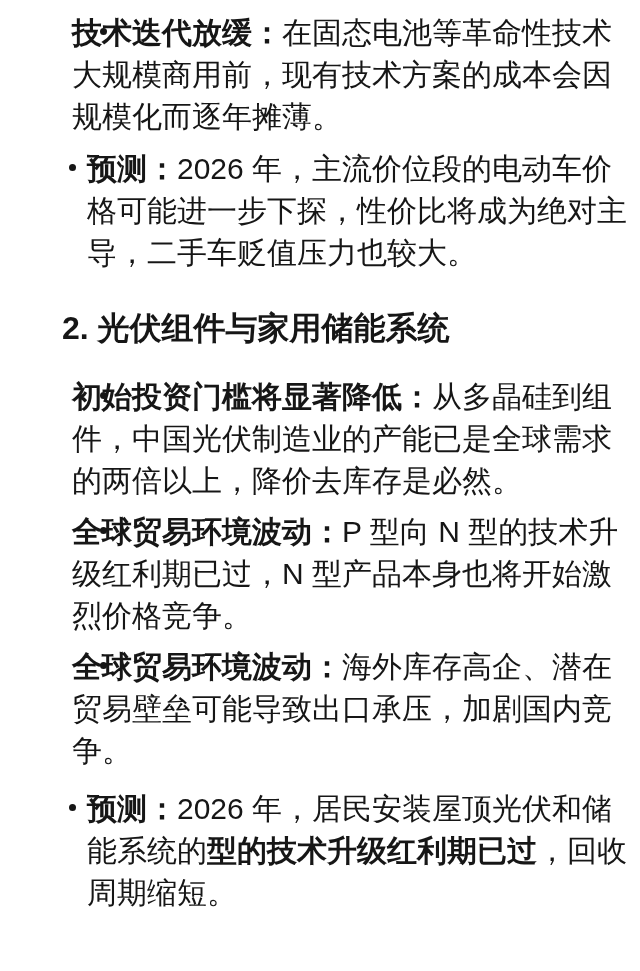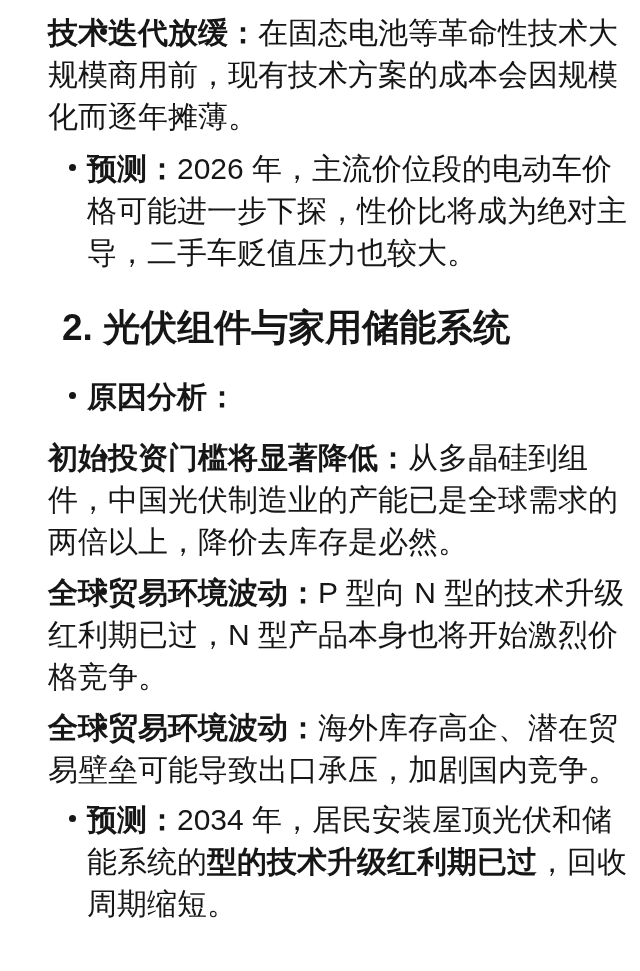--- a/index.html
+++ b/index.html
@@ -26,70 +26,66 @@
   .item .dot {
     position: absolute;
     top: 16px;
     width: 7px;
     height: 7px;
     border-radius: 50%;
     background: #161616;
   }
   .l1 { padding-left: 87px; }
   .l1 > .dot { left: 69px; }
-  .l2 { padding-left: 48px; padding-right: 13px; }
+  .l2 { padding-left: 72px; padding-right: 13px; }
   .l2 > .dot { left: 100px; }
   .b { font-weight: 700; }
   .section-heading {
     font-weight: 700;
-    font-size: 37px;
+    font-size: 32px;
     line-height: 42px;
     color: #161616;
     margin: 33px 16px 27px 62px;
   }
   .mb9  { margin-bottom: 9px; }
-  .mb16 { margin-bottom: 8px; }
+  .mb16 { margin-bottom: 16px; }
   .mb19 { margin-bottom: 19px; }
   .mb0  { margin-bottom: 0; }
 </style>
 </head>
 <body>
 
 <div class="doc">
 
   <div class="item l2">
     <span class="dot"></span>
     <span class="b">技术迭代放缓：</span><span>在固态电池等革命性技术大规模商用前，现有技术方案的成本会因规模化而逐年摊薄。</span>
   </div>
 
   <div class="item l1">
     <span class="dot"></span>
     <span class="b">预测：</span><span>2026 年，主流价位段的电动车价格可能进一步下探，性价比将成为绝对主导，二手车贬值压力也较大。</span>
   </div>
 
   <h2 class="section-heading">2. 光伏组件与家用储能系统</h2>
 
-  <div class="item l1 mb19">
-    <span class="dot"></span>
-    <span class="b">原因分析：</span>
-  </div>
 
   <div class="item l2 mb9">
     <span class="dot"></span>
     <span class="b">初始投资门槛将显著降低：</span><span>从多晶硅到组件，中国光伏制造业的产能已是全球需求的两倍以上，降价去库存是必然。</span>
   </div>
 
   <div class="item l2 mb9">
     <span class="dot"></span>
     <span class="b">全球贸易环境波动：</span><span>P 型向 N 型的技术升级红利期已过，N 型产品本身也将开始激烈价格竞争。</span>
   </div>
 
   <div class="item l2 mb16">
     <span class="dot"></span>
     <span class="b">全球贸易环境波动：</span><span>海外库存高企、潜在贸易壁垒可能导致出口承压，加剧国内竞争。</span>
   </div>
 
   <div class="item l1 mb0">
     <span class="dot"></span>
-    <span class="b">预测：</span><span>2034 年，居民安装屋顶光伏和储能系统的</span><span class="b">型的技术升级红利期已过</span><span>，回收周期缩短。</span>
+    <span class="b">预测：</span><span>2026 年，居民安装屋顶光伏和储能系统的</span><span class="b">型的技术升级红利期已过</span><span>，回收周期缩短。</span>
   </div>
 
 </div>
 
 </body></html>

